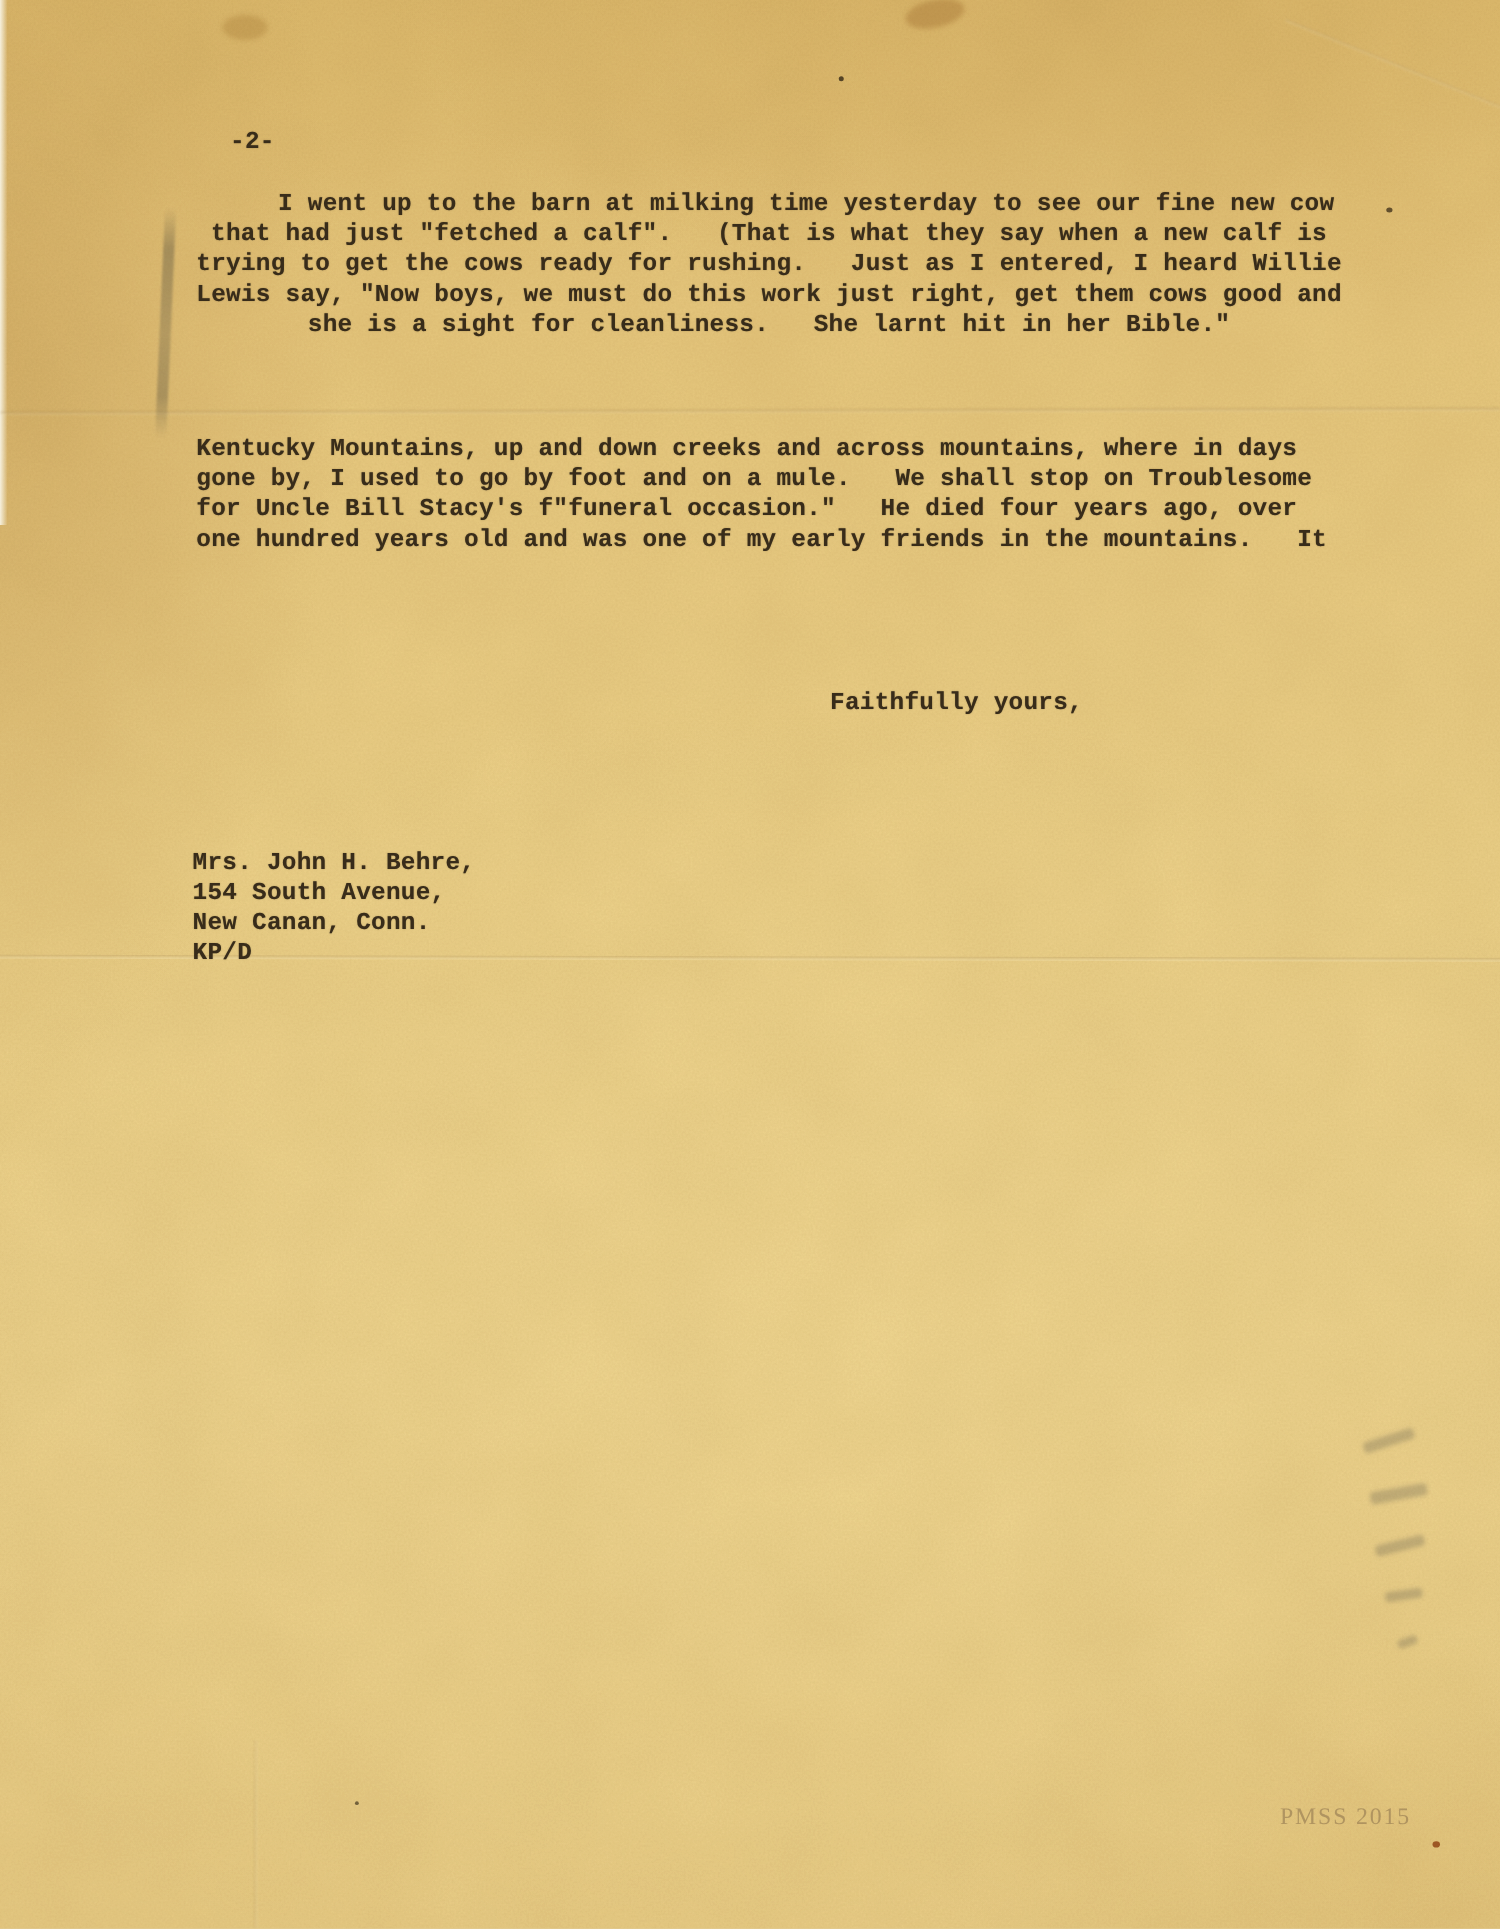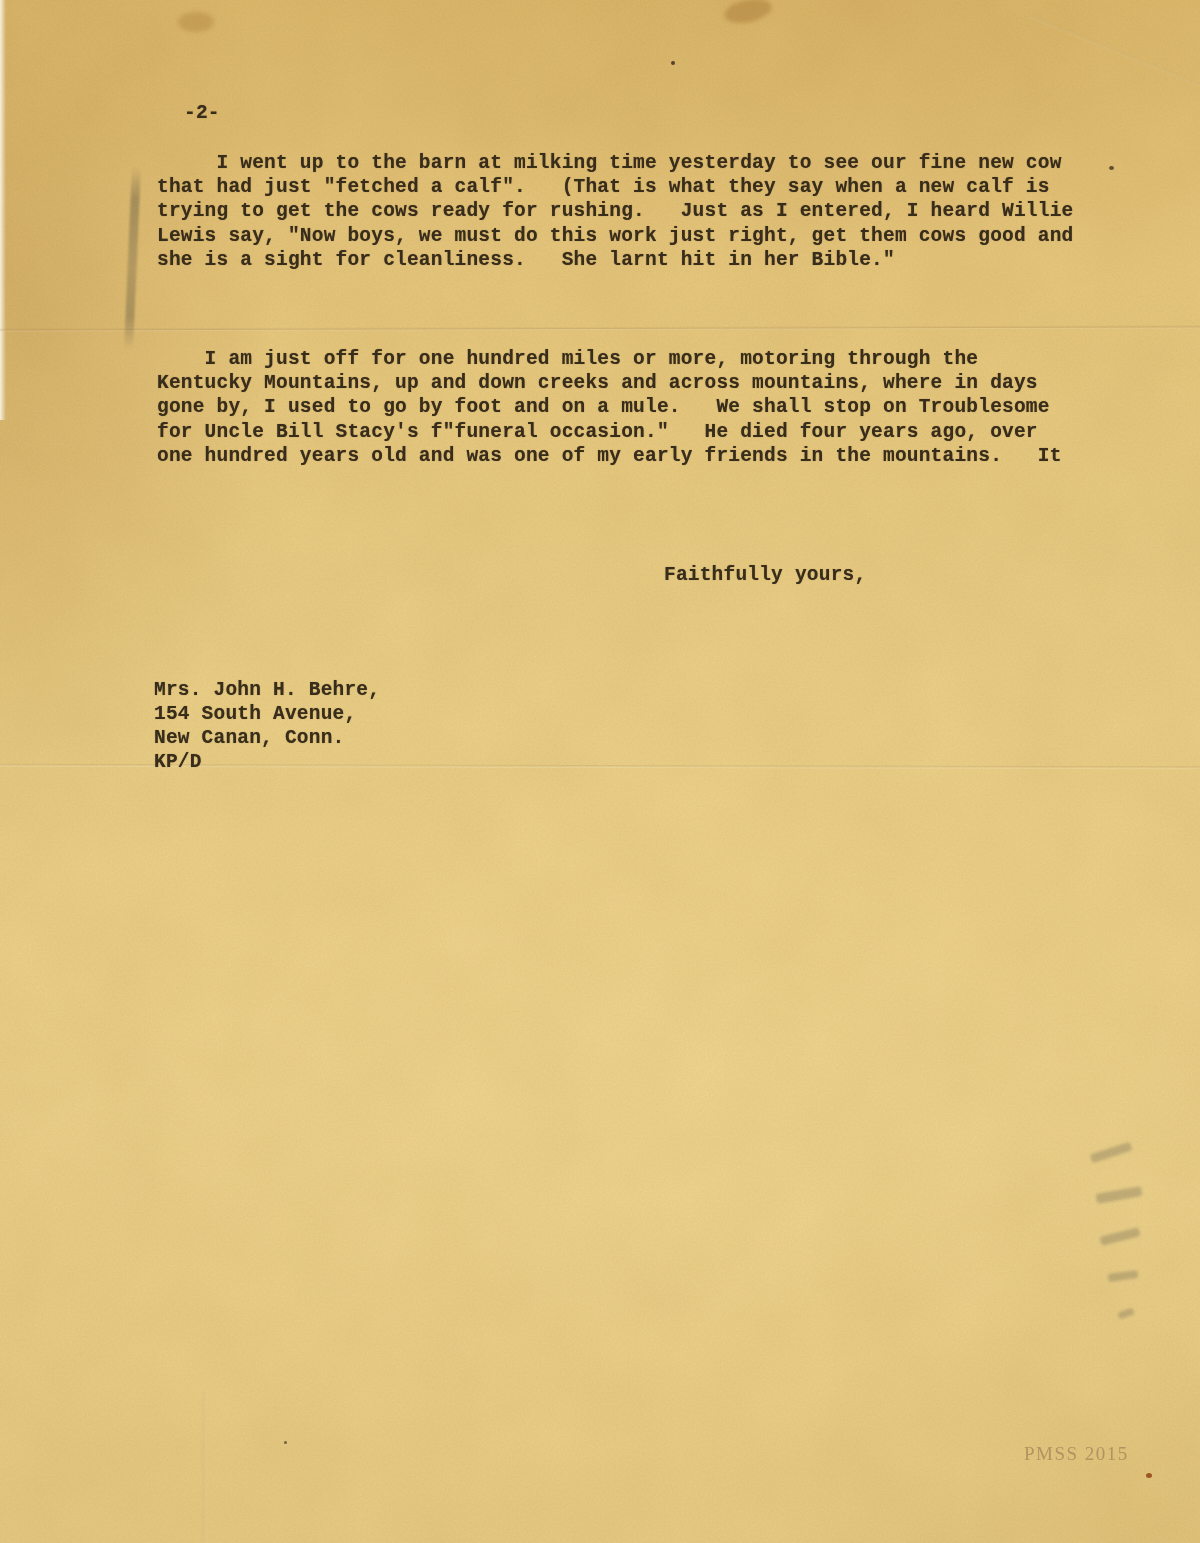--- a/index.html
+++ b/index.html
@@ -75,23 +75,23 @@
   .speck-2{left:1109px;top:166px;width:5px;height:4px;background:rgba(45,33,16,0.7);}
   .speck-3{left:1146px;top:1473px;width:6px;height:5px;background:rgba(140,60,15,0.8);}
   .speck-4{left:284px;top:1441px;width:3px;height:3px;background:rgba(40,30,15,0.6);}
   .smudge{position:absolute;filter:blur(1.6px);pointer-events:none;background:rgba(100,94,76,0.30);border-radius:3px;}
   .smudge-1{left:1090px;top:1148px;width:42px;height:9px;transform:rotate(-18deg);}
   .smudge-2{left:1096px;top:1190px;width:46px;height:10px;transform:rotate(-10deg);}
   .smudge-3{left:1100px;top:1232px;width:40px;height:9px;transform:rotate(-14deg);}
   .smudge-4{left:1108px;top:1272px;width:30px;height:8px;transform:rotate(-8deg);}
   .smudge-5{left:1118px;top:1310px;width:16px;height:7px;transform:rotate(-20deg);}
   #page-number{left:184px;top:101px;}
-  #paragraph-1{left:157px;top:151px;}
+  #paragraph-1{left:157px;top:151px;text-align:center;}
   #paragraph-2{left:157px;top:347px;}
-  #valediction{left:664px;top:563px;}
+  #valediction{left:664px;top:550px;}
   #address-block{left:154px;top:678px;line-height:24px;}
 </style>
 </head>
 <body>
 
 <div class="sheet">
 
   <svg class="grain" width="1200" height="1543" xmlns="http://www.w3.org/2000/svg" aria-hidden="true">
     <filter id="fineGrain">
       <feTurbulence type="fractalNoise" baseFrequency="0.55" numOctaves="3" seed="11"></feTurbulence>
@@ -127,21 +127,20 @@
 
   <div id="paragraph-1" class="typewriter">
     <div class="line">     I went up to the barn at milking time yesterday to see our fine new cow</div>
     <div class="line">that had just "fetched a calf".   (That is what they say when a new calf is</div>
     <div class="line">trying to get the cows ready for rushing.   Just as I entered, I heard Willie</div>
     <div class="line">Lewis say, "Now boys, we must do this work just right, get them cows good and</div>
     <div class="line">she is a sight for cleanliness.   She larnt hit in her Bible."</div>
   </div>
 
   <div id="paragraph-2" class="typewriter">
-    <div class="line">    I am just off for one hundred miles or more, motoring through the</div>
     <div class="line">Kentucky Mountains, up and down creeks and across mountains, where in days</div>
     <div class="line">gone by, I used to go by foot and on a mule.   We shall stop on Troublesome</div>
     <div class="line">for Uncle Bill Stacy's f"funeral occasion."   He died four years ago, over</div>
     <div class="line">one hundred years old and was one of my early friends in the mountains.   It</div>
   </div>
 
   <div id="valediction" class="typewriter">Faithfully yours,</div>
 
   <div id="address-block" class="typewriter">
     <div class="line">Mrs. John H. Behre,</div>

